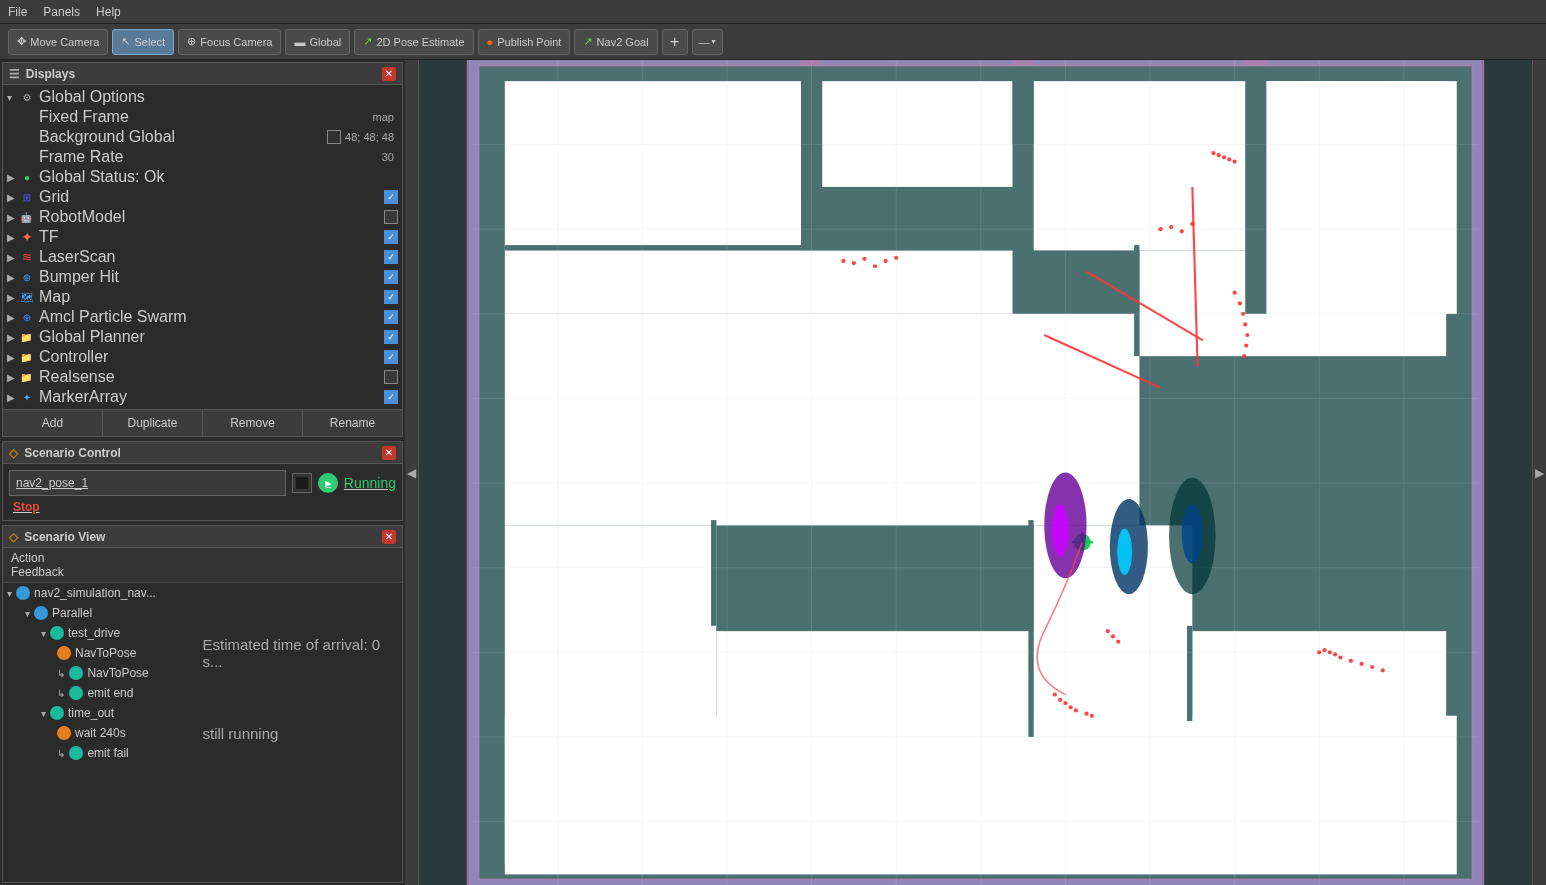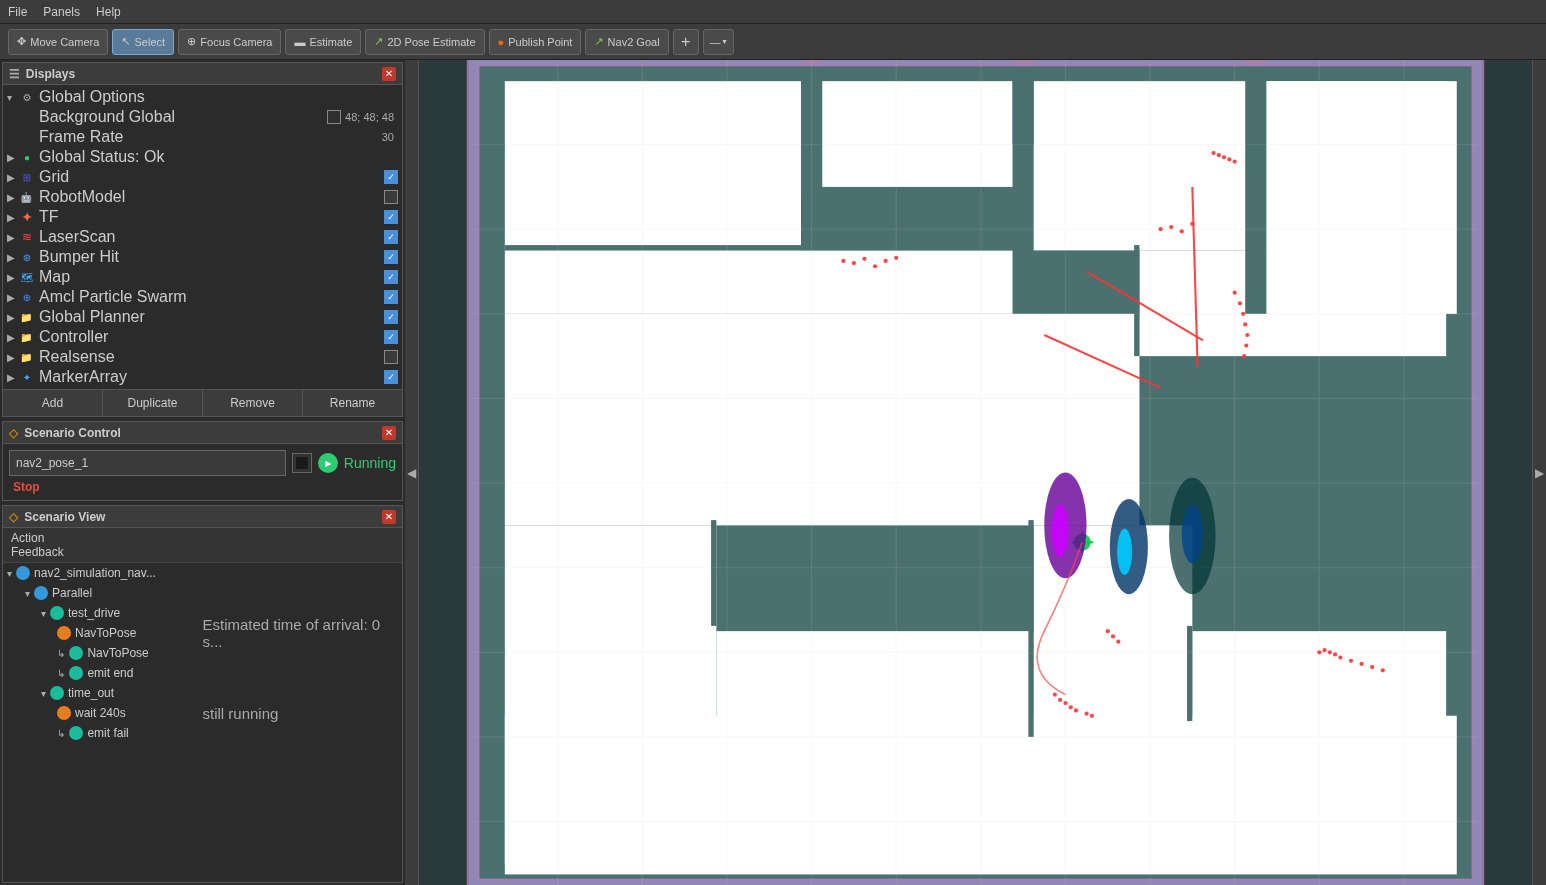--- a/index.html
+++ b/index.html
@@ -207,20 +207,21 @@
       color: #ccc;
       cursor: pointer;
       font-size: 12px;
       text-align: center;
     }
     .panel-btn:last-child { border-right: none; }
 
     
     .scenario-control-content {
       padding: 6px;
+      text-decoration: underline;
     }
     .scenario-row {
       display: flex;
       align-items: center;
       gap: 6px;
     }
     .scenario-dropdown {
       flex: 1;
       background: #3a3a3a;
       border: 1px solid #666;
@@ -396,21 +397,21 @@
   <button class="toolbar-btn active">
     <span>↖</span>
     <span>Select</span>
   </button>
   <button class="toolbar-btn">
     <span>⊕</span>
     <span>Focus Camera</span>
   </button>
   <button class="toolbar-btn">
     <span>▬</span>
-    <span>Estimate</span>
+    <span>Global</span>
   </button>
   <button class="toolbar-btn">
     <span style="color:#88cc44;">↗</span>
     <span>2D Pose Estimate</span>
   </button>
   <button class="toolbar-btn">
     <span style="color:#ff6600;">●</span>
     <span>Publish Point</span>
   </button>
   <button class="toolbar-btn">
@@ -440,20 +441,26 @@
       </div>
 
       <div class="displays-tree tree-container">
 
         <div class="tree-item">
           <span class="arrow">▾</span>
           <span class="icon icon-gear">⚙</span>
           <span class="label">Global Options</span>
         </div>
 
+        <div class="tree-item">
+          <span class="indent"></span>
+          <span class="indent"></span>
+          <span class="label">Fixed Frame</span>
+          <span class="value">map</span>
+        </div>
 
         <div class="tree-item">
           <span class="indent"></span>
           <span class="indent"></span>
           <span class="label">Background Global</span>
           <div class="color-swatch" style="background:#303030;"></div>
           <span class="value">48; 48; 48</span>
         </div>
 
         <div class="tree-item">

